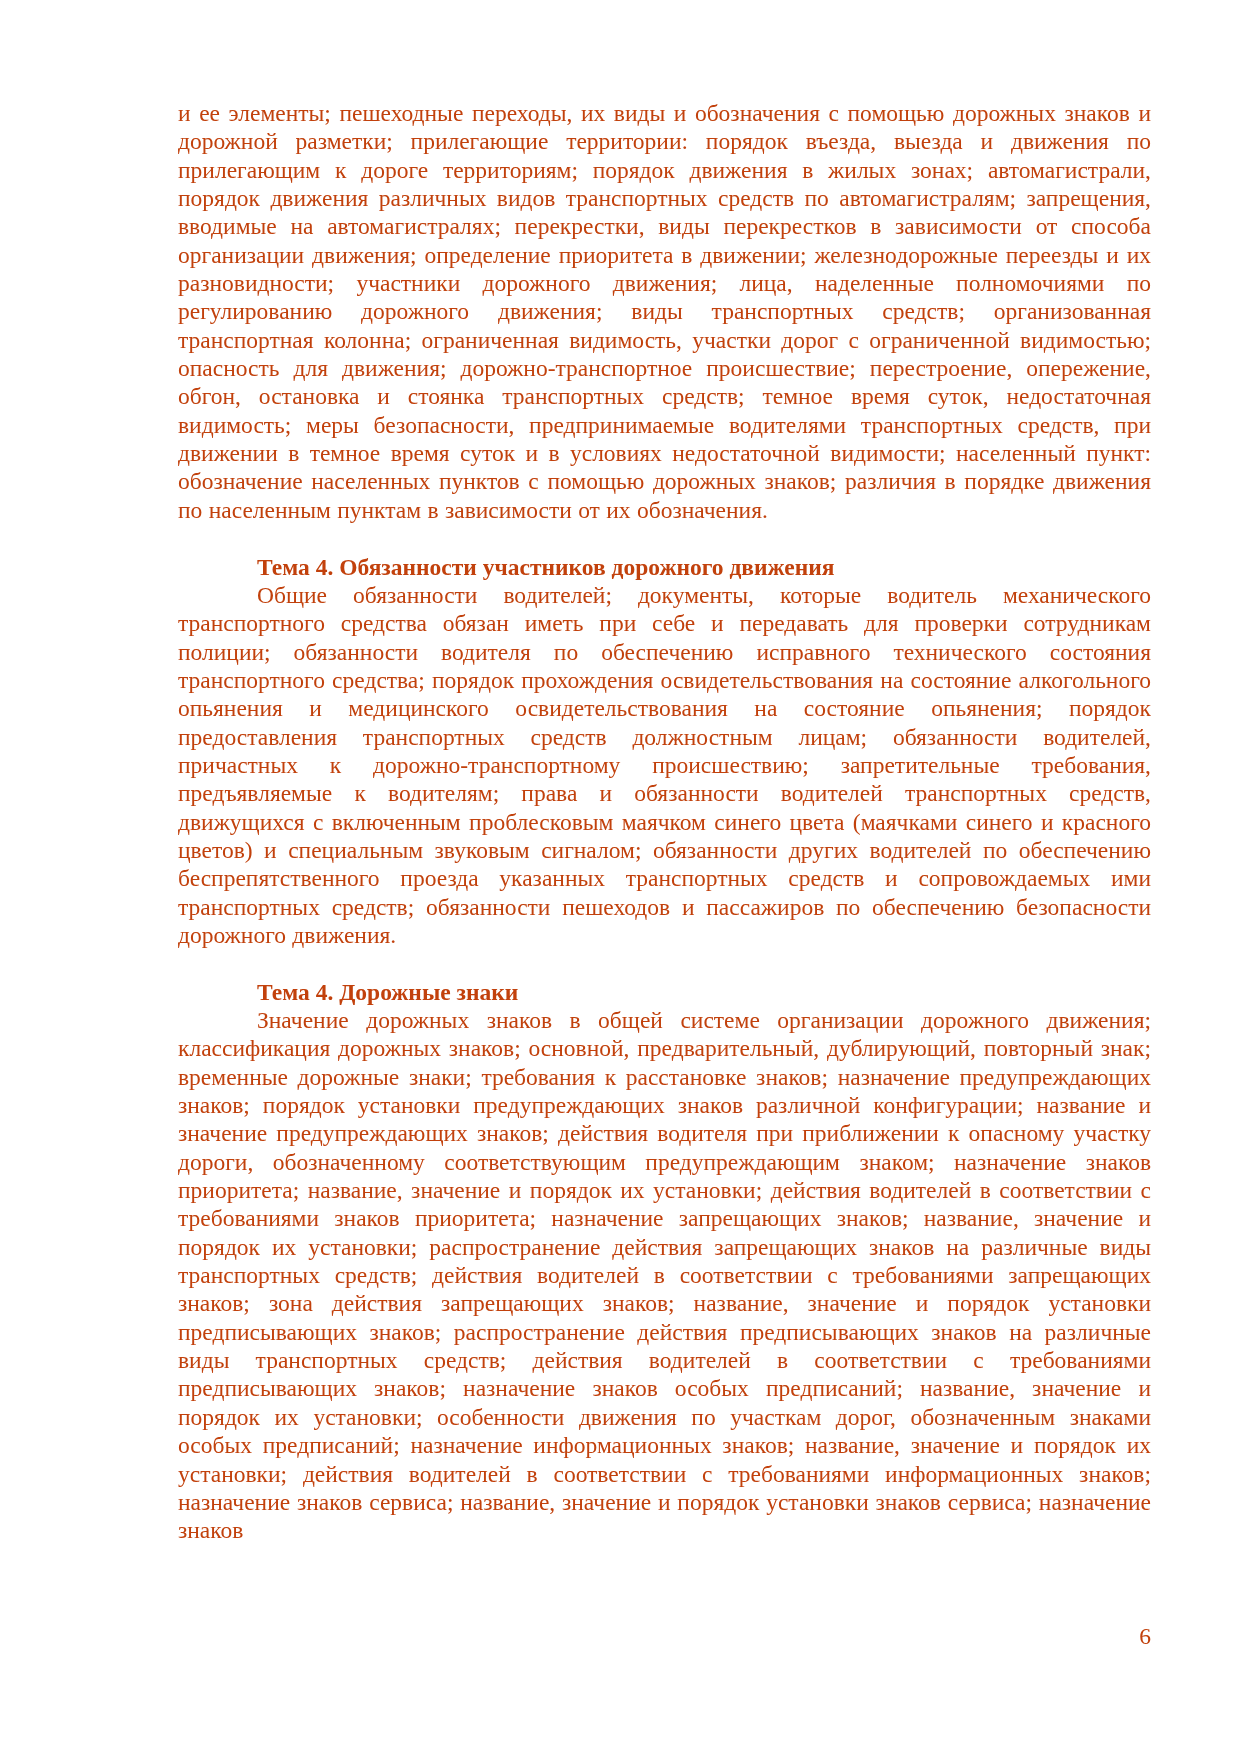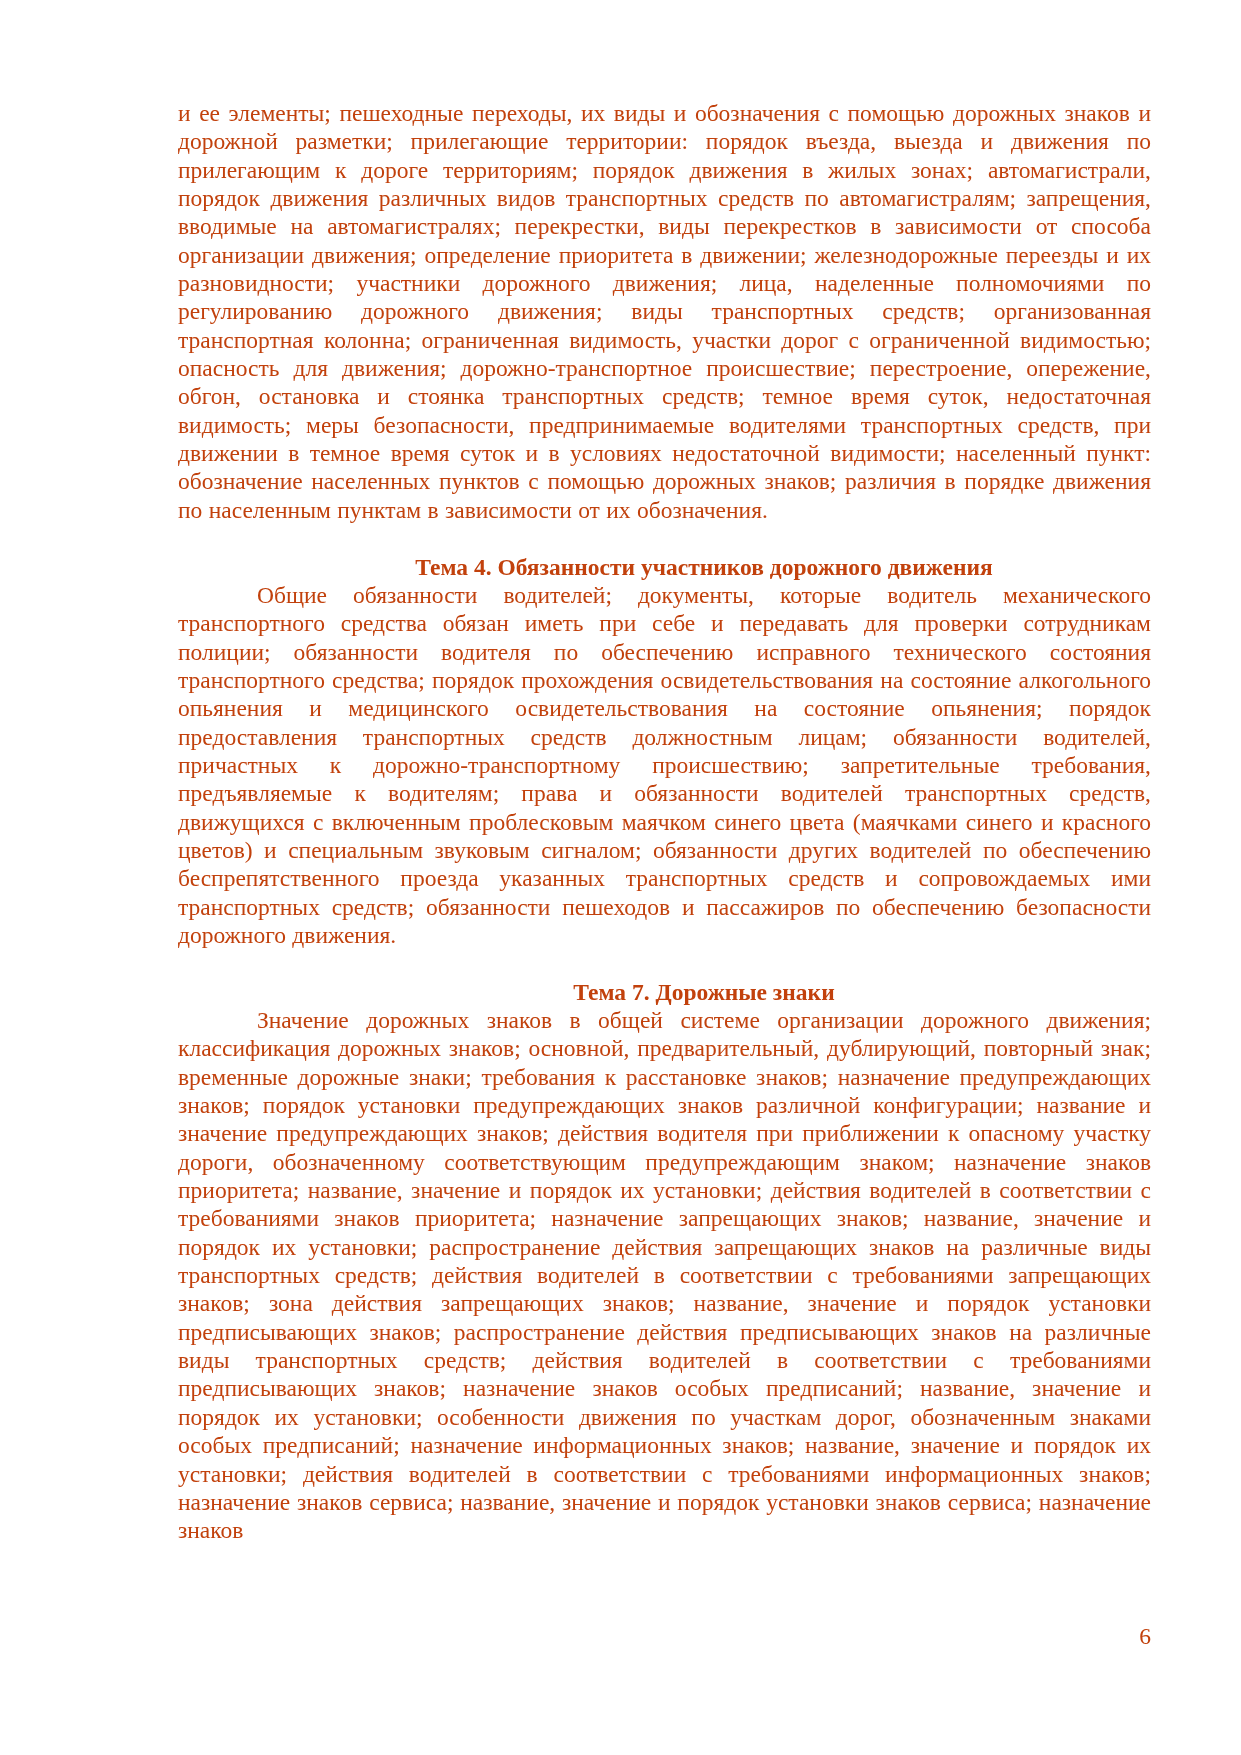--- a/index.html
+++ b/index.html
@@ -27,21 +27,21 @@
   }
   .para.indented {
     text-indent: 79px;
   }
   .heading {
     margin: 28.35px 0 0 0;
     font-size: 23.5px;
     line-height: 28.35px;
     font-weight: bold;
     text-indent: 79px;
-    text-align: center;
+    text-align: left;
   }
   .page-number {
     position: absolute;
     top: 1622px;
     right: 90px;
     font-size: 23.5px;
     line-height: 28.35px;
     text-align: right;
   }
 </style>
@@ -49,19 +49,19 @@
 <body>
 
 <div class="page">
 
   <p class="para">и ее элементы; пешеходные переходы, их виды и обозначения с помощью дорожных знаков и дорожной разметки; прилегающие территории: порядок въезда, выезда и движения по прилегающим к дороге территориям; порядок движения в жилых зонах; автомагистрали, порядок движения различных видов транспортных средств по автомагистралям; запрещения, вводимые на автомагистралях; перекрестки, виды перекрестков в зависимости от способа организации движения; определение приоритета в движении; железнодорожные переезды и их разновидности; участники дорожного движения; лица, наделенные полномочиями по регулированию дорожного движения; виды транспортных средств; организованная транспортная колонна; ограниченная видимость, участки дорог с ограниченной видимостью; опасность для движения; дорожно-транспортное происшествие; перестроение, опережение, обгон, остановка и стоянка транспортных средств; темное время суток, недостаточная видимость; меры безопасности, предпринимаемые водителями транспортных средств, при движении в темное время суток и в условиях недостаточной видимости; населенный пункт: обозначение населенных пунктов с помощью дорожных знаков; различия в порядке движения по населенным пунктам в зависимости от их обозначения.</p>
 
   <h2 class="heading">Тема 4. Обязанности участников дорожного движения</h2>
 
   <p class="para indented">Общие обязанности водителей; документы, которые водитель механического транспортного средства обязан иметь при себе и передавать для проверки сотрудникам полиции; обязанности водителя по обеспечению исправного технического состояния транспортного средства; порядок прохождения освидетельствования на состояние алкогольного опьянения и медицинского освидетельствования на состояние опьянения; порядок предоставления транспортных средств должностным лицам; обязанности водителей, причастных к дорожно-транспортному происшествию; запретительные требования, предъявляемые к водителям; права и обязанности водителей транспортных средств, движущихся с включенным проблесковым маячком синего цвета (маячками синего и красного цветов) и специальным звуковым сигналом; обязанности других водителей по обеспечению беспрепятственного проезда указанных транспортных средств и сопровождаемых ими транспортных средств; обязанности пешеходов и пассажиров по обеспечению безопасности дорожного движения.</p>
 
-  <h2 class="heading">Тема 7. Дорожные знаки</h2>
+  <h2 class="heading">Тема 4. Дорожные знаки</h2>
 
   <p class="para indented">Значение дорожных знаков в общей системе организации дорожного движения; классификация дорожных знаков; основной, предварительный, дублирующий, повторный знак; временные дорожные знаки; требования к расстановке знаков; назначение предупреждающих знаков; порядок установки предупреждающих знаков различной конфигурации; название и значение предупреждающих знаков; действия водителя при приближении к опасному участку дороги, обозначенному соответствующим предупреждающим знаком; назначение знаков приоритета; название, значение и порядок их установки; действия водителей в соответствии с требованиями знаков приоритета; назначение запрещающих знаков; название, значение и порядок их установки; распространение действия запрещающих знаков на различные виды транспортных средств; действия водителей в соответствии с требованиями запрещающих знаков; зона действия запрещающих знаков; название, значение и порядок установки предписывающих знаков; распространение действия предписывающих знаков на различные виды транспортных средств; действия водителей в соответствии с требованиями предписывающих знаков; назначение знаков особых предписаний; название, значение и порядок их установки; особенности движения по участкам дорог, обозначенным знаками особых предписаний; назначение информационных знаков; название, значение и порядок их установки; действия водителей в соответствии с требованиями информационных знаков; назначение знаков сервиса; название, значение и порядок установки знаков сервиса; назначение знаков</p>
 
   <div class="page-number">6</div>
 
 </div>
 
 </body></html>

